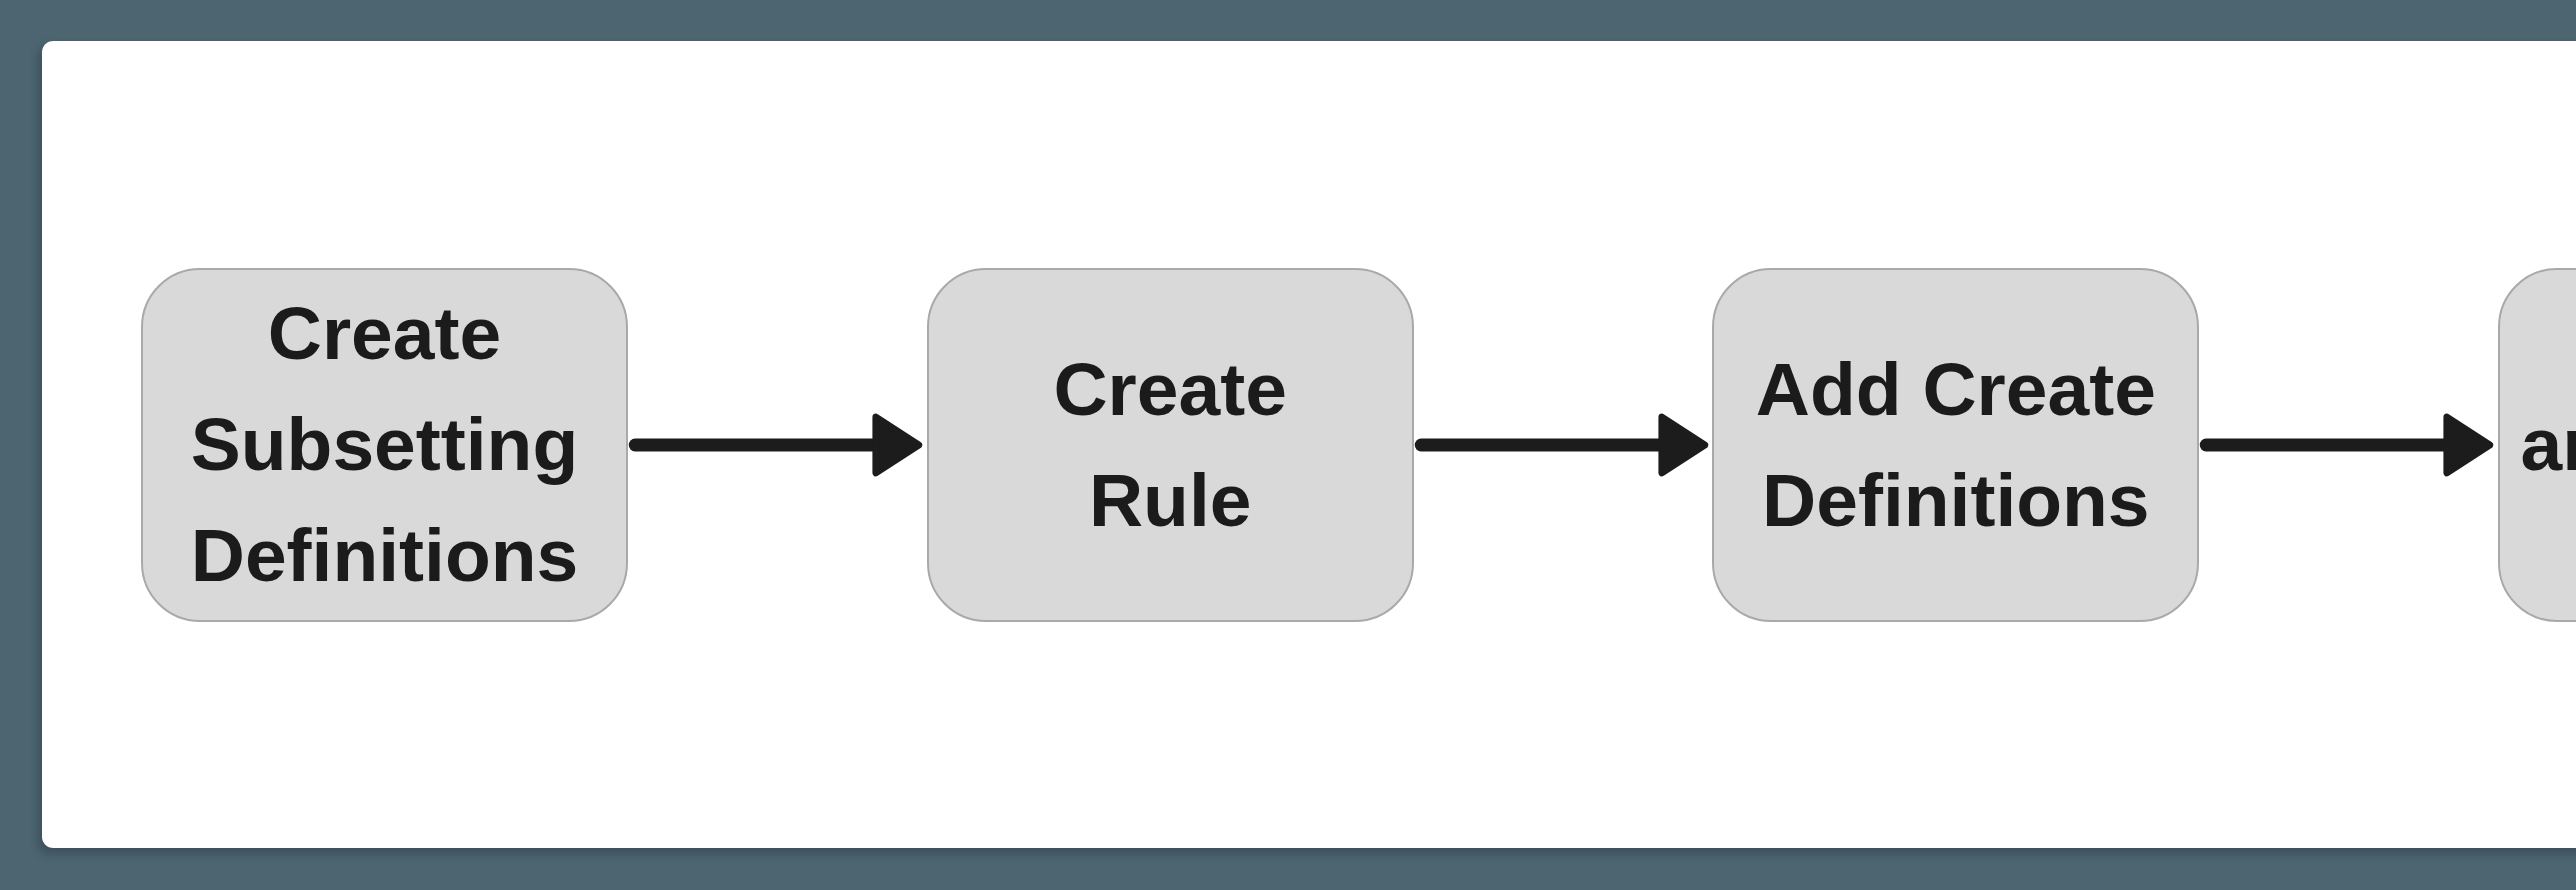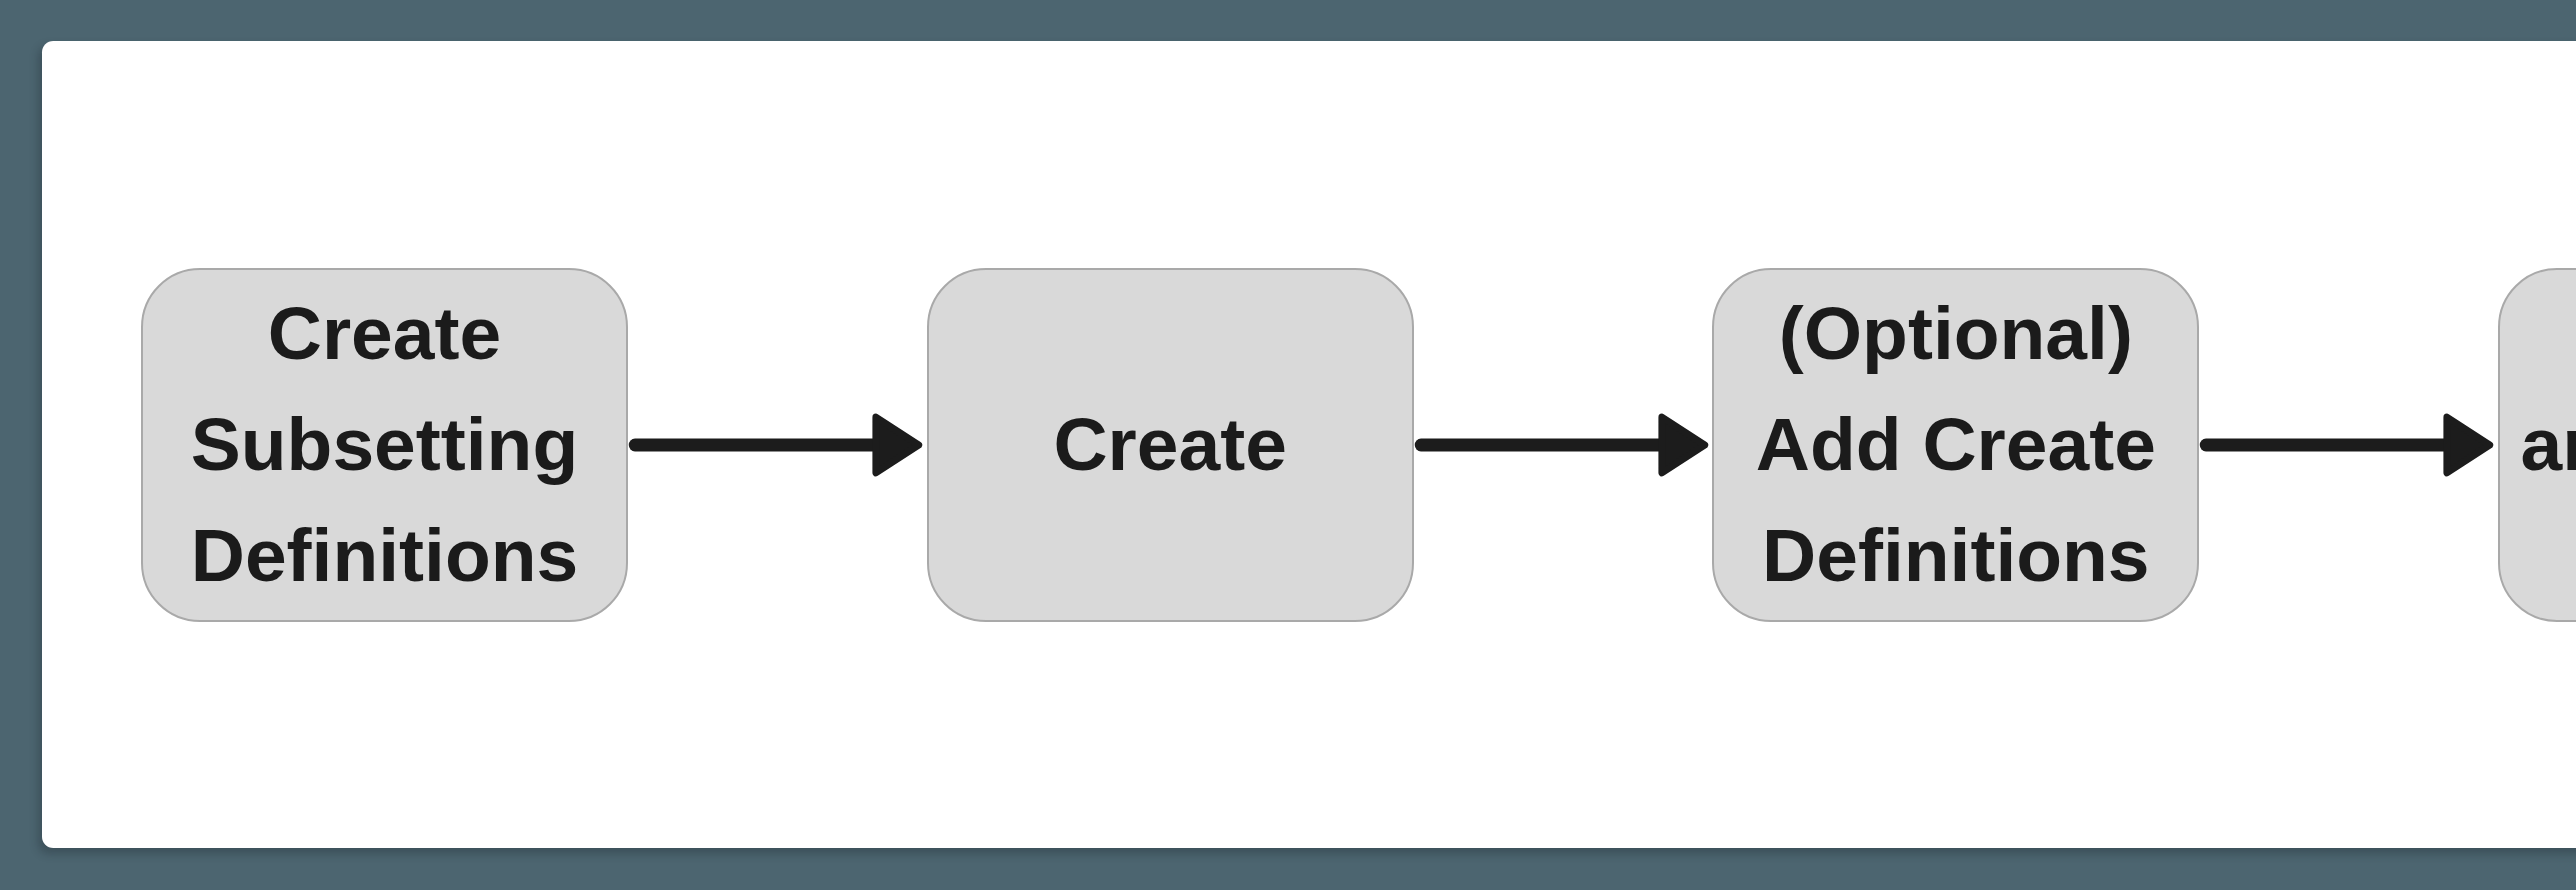--- a/index.html
+++ b/index.html
@@ -84,31 +84,31 @@
 
       <div class="arrow">
         <svg viewBox="0 0 600 132" preserveAspectRatio="none" aria-hidden="true">
           <line x1="14" y1="66" x2="500" y2="66" stroke="currentColor" stroke-width="25" stroke-linecap="round"></line>
           <polygon points="498,12 584,66 498,120" fill="currentColor" stroke="currentColor" stroke-width="14" stroke-linejoin="round"></polygon>
         </svg>
       </div>
 
       <div class="node">
         <span class="line">Create</span>
+        <span class="line">Rule</span>
       </div>
 
       <div class="arrow">
         <svg viewBox="0 0 600 132" preserveAspectRatio="none" aria-hidden="true">
           <line x1="14" y1="66" x2="500" y2="66" stroke="currentColor" stroke-width="25" stroke-linecap="round"></line>
           <polygon points="498,12 584,66 498,120" fill="currentColor" stroke="currentColor" stroke-width="14" stroke-linejoin="round"></polygon>
         </svg>
       </div>
 
       <div class="node">
-        <span class="line">(Optional)</span>
         <span class="line">Add Create</span>
         <span class="line">Definitions</span>
       </div>
 
       <div class="arrow">
         <svg viewBox="0 0 600 132" preserveAspectRatio="none" aria-hidden="true">
           <line x1="14" y1="66" x2="500" y2="66" stroke="currentColor" stroke-width="25" stroke-linecap="round"></line>
           <polygon points="498,12 584,66 498,120" fill="currentColor" stroke="currentColor" stroke-width="14" stroke-linejoin="round"></polygon>
         </svg>
       </div>

